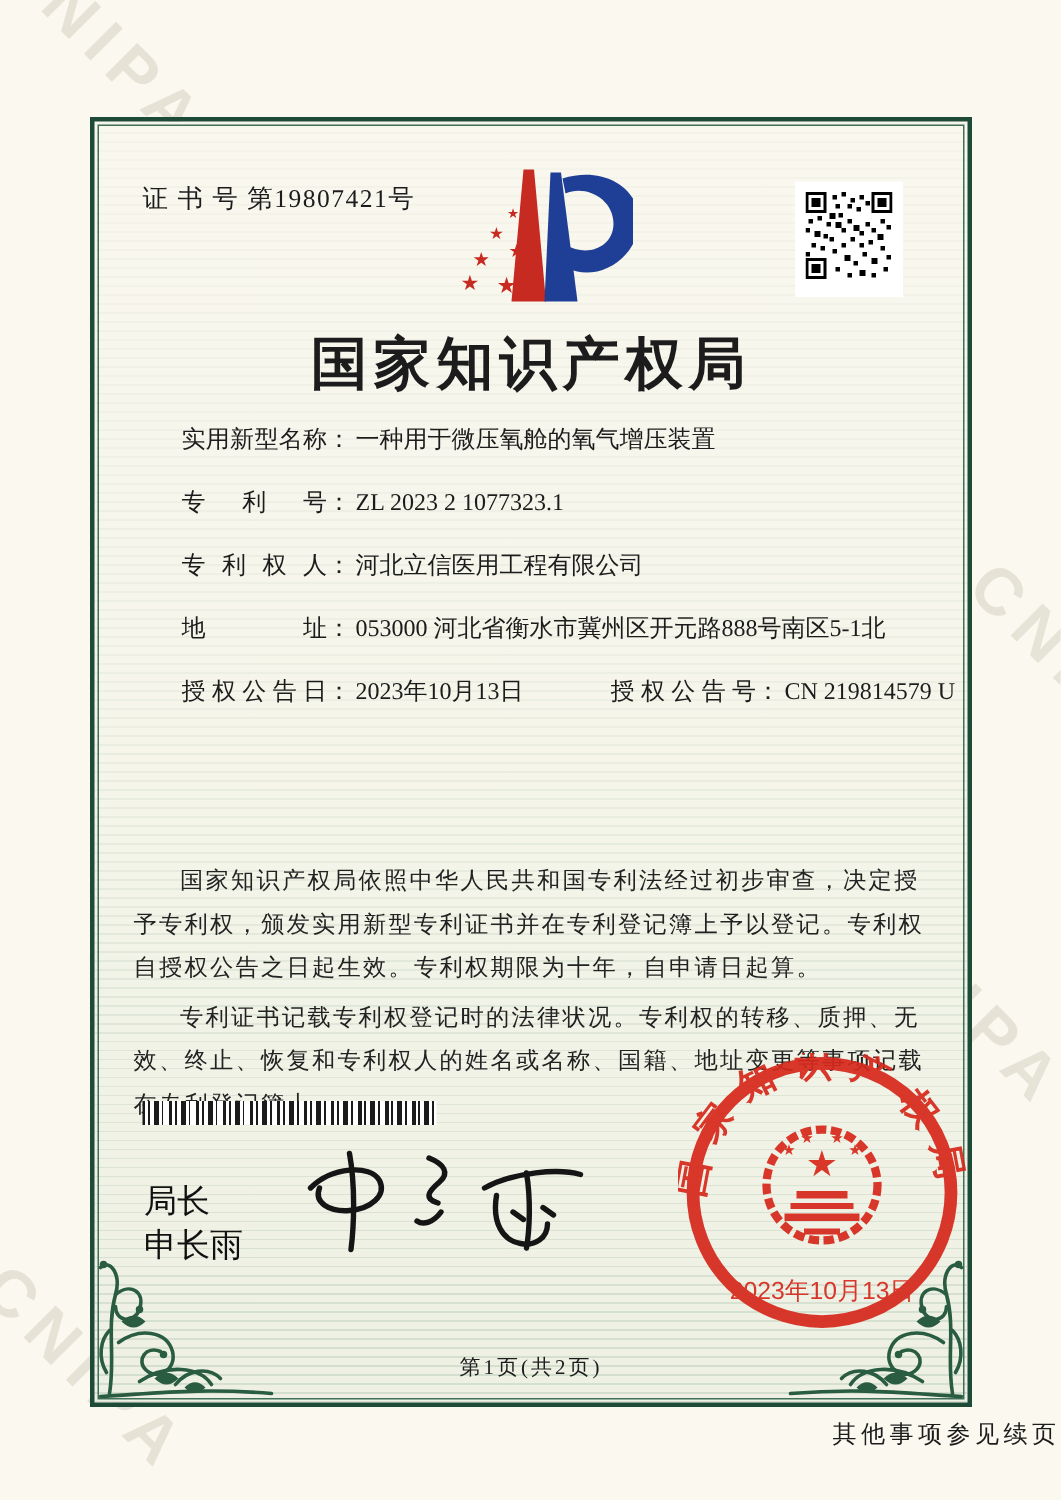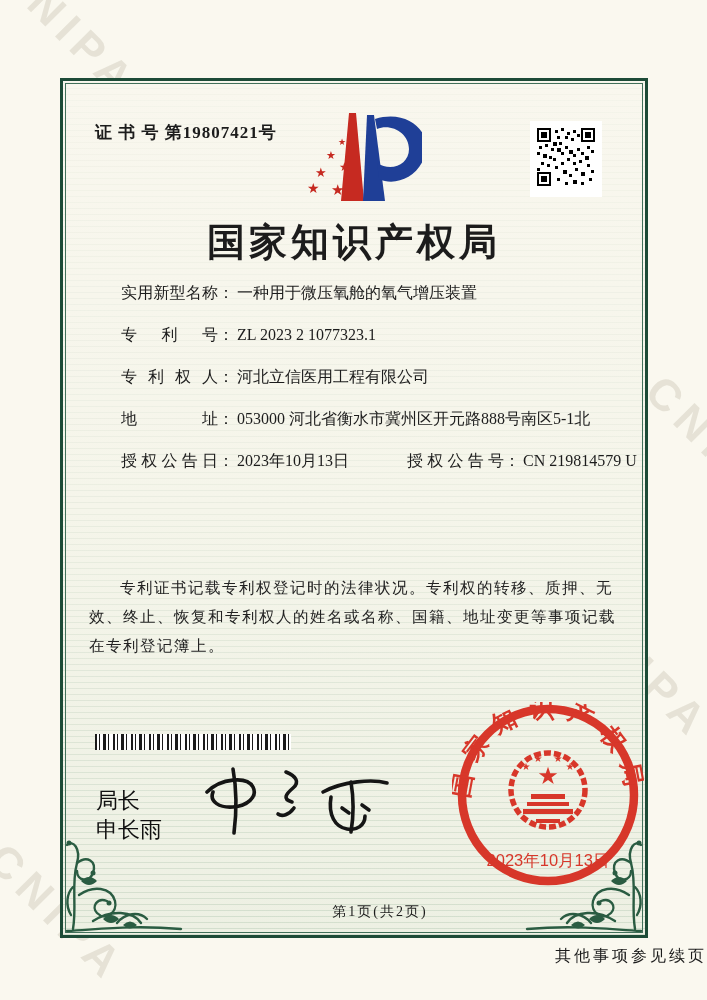--- a/index.html
+++ b/index.html
@@ -19,21 +19,21 @@
     border:3px solid #1d4b37;
     background:linear-gradient(180deg,#f9f7ee 0%,#f5f5ea 50%,#edf0e3 100%);
   }
   .inner-line{position:absolute;left:2px;top:2px;right:2px;bottom:2px;border:1px solid #41705a;pointer-events:none;}
   .waves{
     position:absolute;left:0;top:0;right:0;bottom:0;pointer-events:none;
     background:repeating-linear-gradient(0deg,rgba(115,155,125,.28) 0 1px,transparent 1px 6px);
     -webkit-mask-image:linear-gradient(180deg,rgba(0,0,0,.12) 0%,rgba(0,0,0,.25) 45%,rgba(0,0,0,.75) 100%);
     mask-image:linear-gradient(180deg,rgba(0,0,0,.12) 0%,rgba(0,0,0,.25) 45%,rgba(0,0,0,.75) 100%);
   }
-  .cert-no{position:absolute;left:32px;top:40px;font-size:17px;letter-spacing:1px;font-weight:bold;}
+  .cert-no{position:absolute;left:32px;top:40px;font-size:17px;letter-spacing:1px;}
   .logo{position:absolute;left:224px;top:28px;}
   .qr{position:absolute;left:467px;top:40px;background:#fff;padding:7px;}
   .title{position:absolute;left:0;top:136px;width:100%;text-align:center;
          font-size:38px;font-weight:700;letter-spacing:4px;}
   .fields{position:absolute;left:26px;top:202px;width:534px;font-size:16px;margin-left:32px;}
   .frow{height:22px;margin-bottom:20px;white-space:nowrap;}
   .jlabel{display:inline-block;width:97px;text-align:justify;text-align-last:justify;vertical-align:top;}
   .fval{margin-left:3px;}
   .grp1{display:inline-block;width:282px;}
   .paras{position:absolute;left:26px;top:492px;width:534px;font-size:15.5px;
@@ -41,21 +41,21 @@
   .paras p{margin:0 0 4px 0;text-indent:2em;}
   .barcode{position:absolute;left:32px;top:653px;width:196px;height:16px;
     background:repeating-linear-gradient(90deg,#1b1b1b 0 2px,#fff 2px 4px,#1b1b1b 4px 5px,#fff 5px 8px,#1b1b1b 8px 11px,#fff 11px 13px,#1b1b1b 13px 14px,#fff 14px 18px);}
   .signer{position:absolute;left:33px;top:705px;font-family:"Liberation Sans","DejaVu Sans",sans-serif;
           font-size:22px;line-height:29px;color:#111;}
   .signature{position:absolute;left:130px;top:680px;}
   .seal{position:absolute;left:389px;top:621px;opacity:.92;}
   .ornament{position:absolute;bottom:0;}
   .orn-left{left:0;}
   .orn-right{right:0;transform:scaleX(-1);}
-  .page-info{position:absolute;left:0;top:822px;width:100%;text-align:center;font-size:14px;letter-spacing:2px;padding-left:26px;}
+  .page-info{position:absolute;left:0;top:822px;width:100%;text-align:center;font-size:14px;letter-spacing:2px;}
   .note{position:absolute;left:0;top:946px;width:707px;text-align:right;font-size:16px;letter-spacing:3px;z-index:2;}
 </style>
 </head>
 <body>
 
 <div>
   <span class="wm wm-brand" style="left:-18px;top:4px">CNIPA</span>
   <span class="wm wm-brand" style="left:420px;top:285px">CNIPA</span>
   <span class="wm wm-brand" style="left:628px;top:420px">CNIPA</span>
   <span class="wm wm-brand" style="left:-30px;top:888px">CNIPA</span>
@@ -169,20 +169,21 @@
       <span class="grp1">
         <span class="jlabel">授权公告日</span><span>：</span><span class="fval">2023年10月13日</span>
       </span>
       <span>
         <span class="jlabel">授权公告号</span><span>：</span><span class="fval">CN 219814579 U</span>
       </span>
     </div>
   </div>
 
   <div class="paras">
+    <p>国家知识产权局依照中华人民共和国专利法经过初步审查，决定授予专利权，颁发实用新型专利证书并在专利登记簿上予以登记。专利权自授权公告之日起生效。专利权期限为十年，自申请日起算。</p>
     <p>专利证书记载专利权登记时的法律状况。专利权的转移、质押、无效、终止、恢复和专利权人的姓名或名称、国籍、地址变更等事项记载在专利登记簿上。</p>
   </div>
 
   <div class="barcode"></div>
 
   <div class="signer">
     <div>局长</div>
     <div>申长雨</div>
   </div>
 

